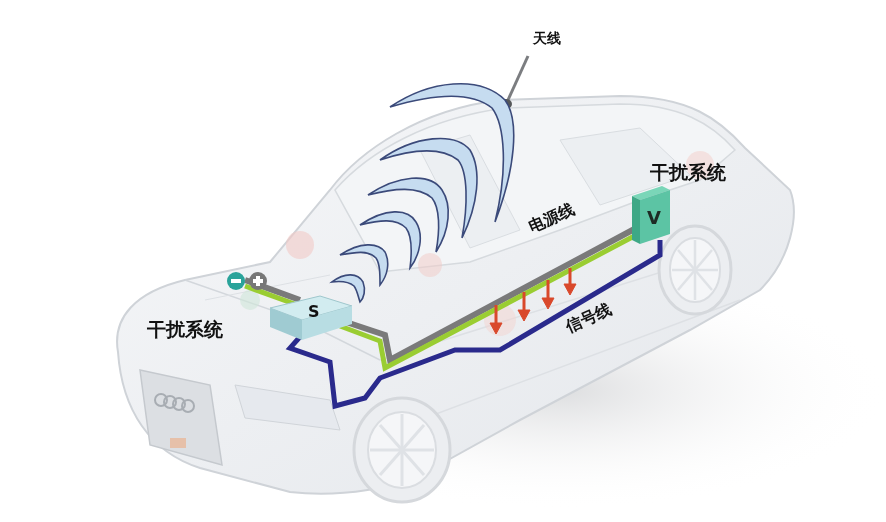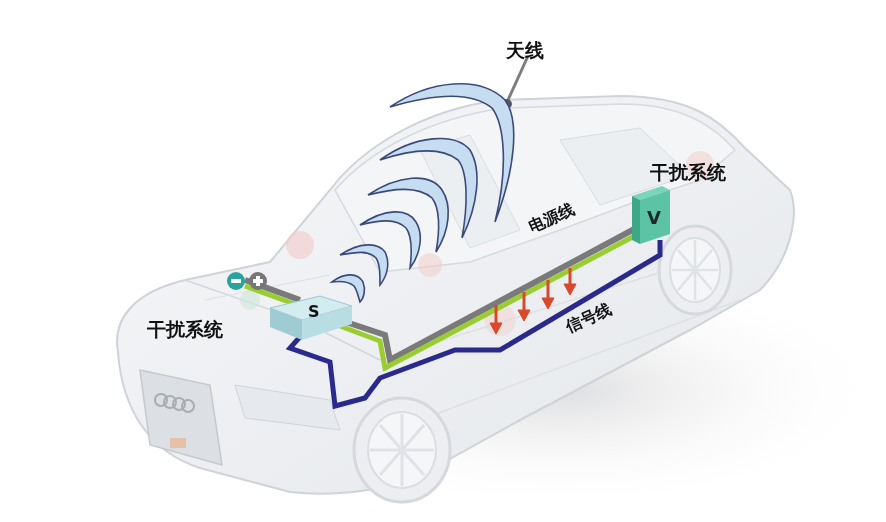--- a/index.html
+++ b/index.html
@@ -1,20 +1,20 @@
 <!DOCTYPE html>
 <html><head>
   <meta charset="utf-8">
   <style>
     html, body { margin: 0; padding: 0; background: #ffffff; }
     body { width: 886px; height: 522px; overflow: hidden; position: relative;
            font-family: "DejaVu Sans", "Liberation Sans", sans-serif; }
     #stage { position: absolute; left: 0; top: 0; width: 886px; height: 522px; }
     .label { position: absolute; font-weight: bold; color: #111; white-space: nowrap; }
-    .lbl-antenna { left: 506px; top: 30px; font-size: 19px; margin-top: 8px; }
+    .lbl-antenna { left: 533px; top: 30px; font-size: 14px; }
     .lbl-interf-right { left: 650px; top: 160px; font-size: 19px; }
     .lbl-interf-left { left: 147px; top: 317px; font-size: 19px; }
     .lbl-power { left: 530px; top: 218px; font-size: 16px; transform: rotate(-24deg); transform-origin: left center; }
     .lbl-signal { left: 567px; top: 318px; font-size: 16px; transform: rotate(-24deg); transform-origin: left center; }
   </style>
 </head>
 <body>
 
 <div id="stage">
   <svg width="886" height="522" viewBox="0 0 886 522" xmlns="http://www.w3.org/2000/svg">

